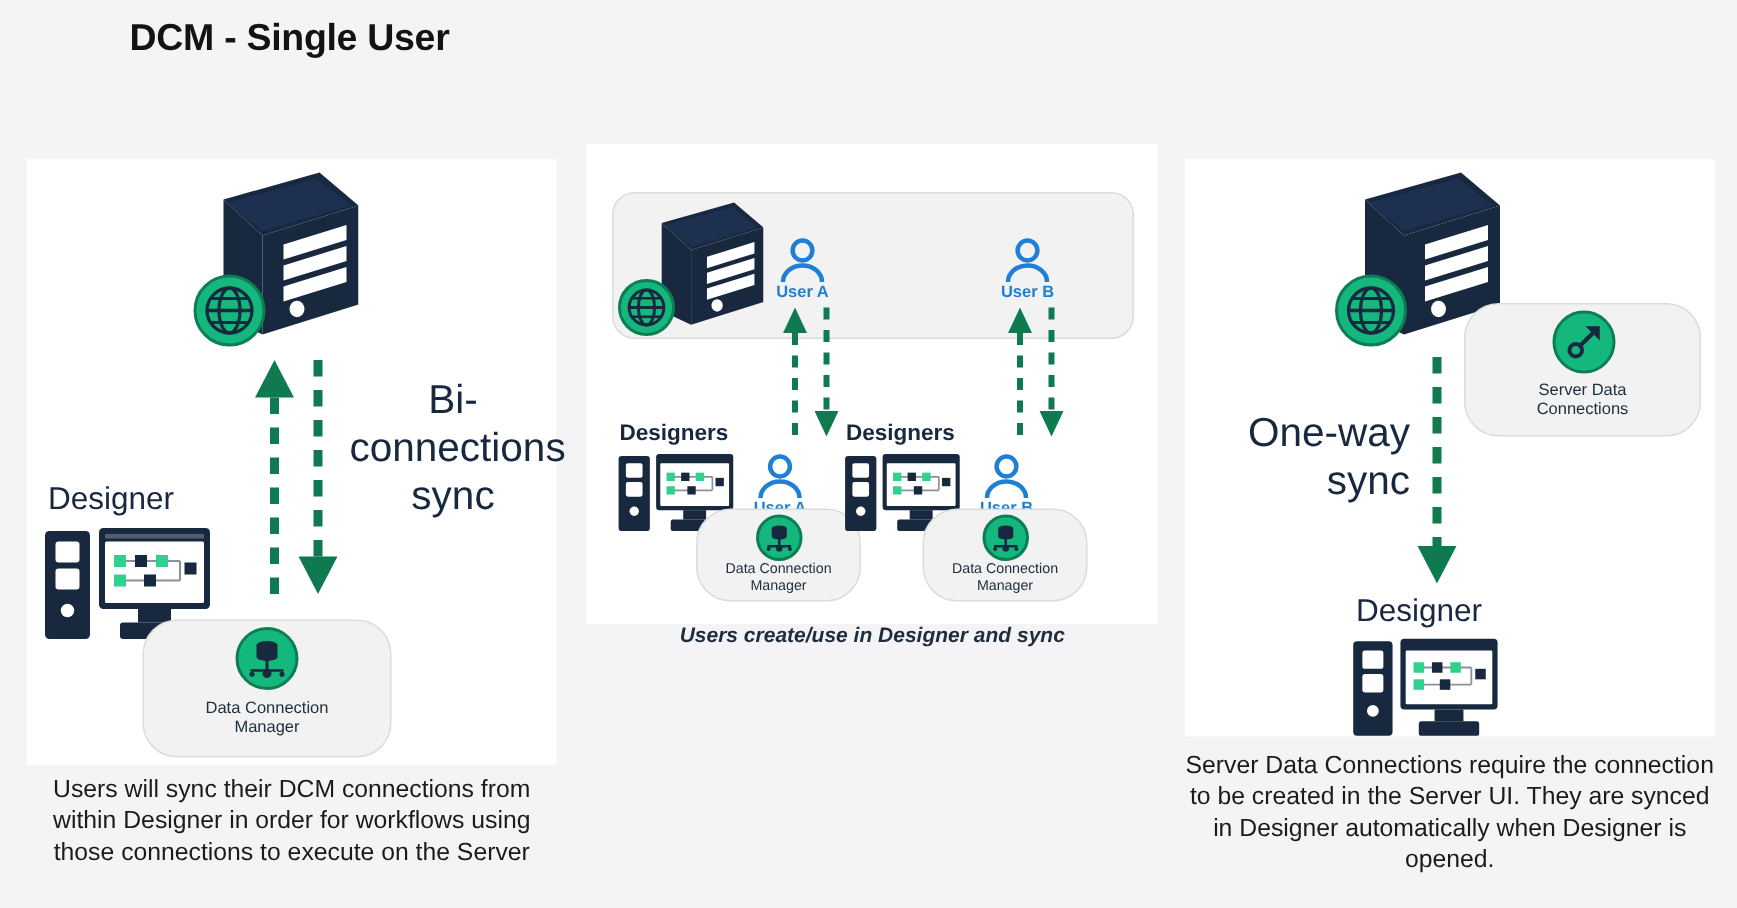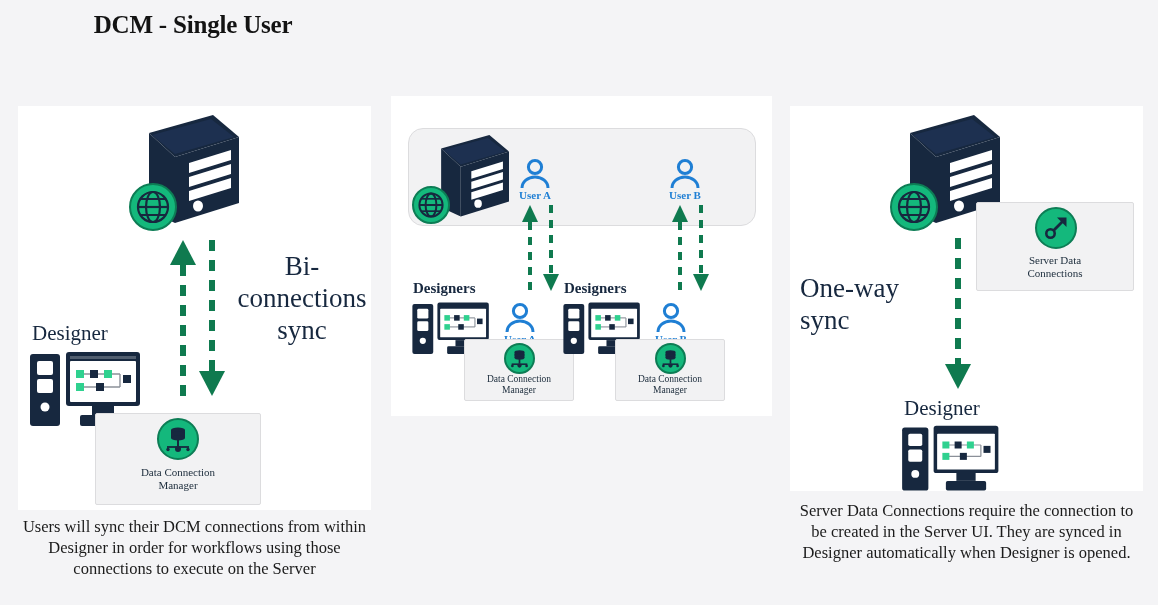--- a/index.html
+++ b/index.html
@@ -11,21 +11,20 @@
     width: 1158px;
     height: 605px;
     background: #f4f4f6;
     font-family: "Liberation Sans", sans-serif;
     overflow: hidden;
   }
   .board {
     position: relative;
     width: 1158px;
     height: 605px;
-    font-family: Liberation Serif, serif;
   }
 
   
   .col {
     position: absolute;
     top: 0;
     width: 386px;
     height: 605px;
   }
   .col-1 { left: 0; }
@@ -73,21 +72,21 @@
     font-size: 21px;
     color: #17283f;
     white-space: nowrap;
   }
 
   
   .chip {
     position: absolute;
     background: #f2f2f3;
     border: 1px solid #dcdcde;
-    border-radius: 2px;
+    border-radius: 23px;
     box-sizing: border-box;
     text-align: center;
   }
   .chip-label {
     position: absolute;
     left: 0;
     width: 100%;
     text-align: center;
     font-size: 11px;
     line-height: 13.5px;
@@ -119,21 +118,21 @@
   }
 
   
   .sync-text {
     position: absolute;
     font-size: 27px;
     line-height: 32px;
     color: #17283f;
   }
   .sync-text.right { text-align: center; }
-  .sync-text.center { text-align: left; }
+  .sync-text.center { text-align: right; }
 
   
   .badge {
     position: absolute;
     border-radius: 50%;
     background: #14b87c;
     border: 2px solid #0d7d55;
     box-sizing: border-box;
   }
   .badge svg { display: block; }
@@ -434,20 +433,21 @@
           <rect x="12" y="14" width="14" height="4" fill="#17283f"></rect>
           <ellipse cx="19" cy="18" rx="7" ry="2.6" fill="#17283f"></ellipse>
           <line x1="19" y1="20" x2="19" y2="26" stroke="#17283f" stroke-width="2.4"></line>
           <line x1="8" y1="27" x2="30" y2="27" stroke="#17283f" stroke-width="2.2"></line>
           <circle cx="19" cy="29" r="3" fill="#17283f"></circle>
           <circle cx="9" cy="29.5" r="1.9" fill="#17283f"></circle>
           <circle cx="29" cy="29.5" r="1.9" fill="#17283f"></circle>
         </svg>
       </div>
 
+      <div class="annot" style="left:0; top:319px; width:381px;">Users create/use in Designer and sync</div>
     </div>
 
   </div>
 
   <div class="col col-3">
 
 
     <div class="card" style="left:18px; top:106px; width:353px; height:385px;">
 
       <div class="server" style="left:88px; top:5px;">

